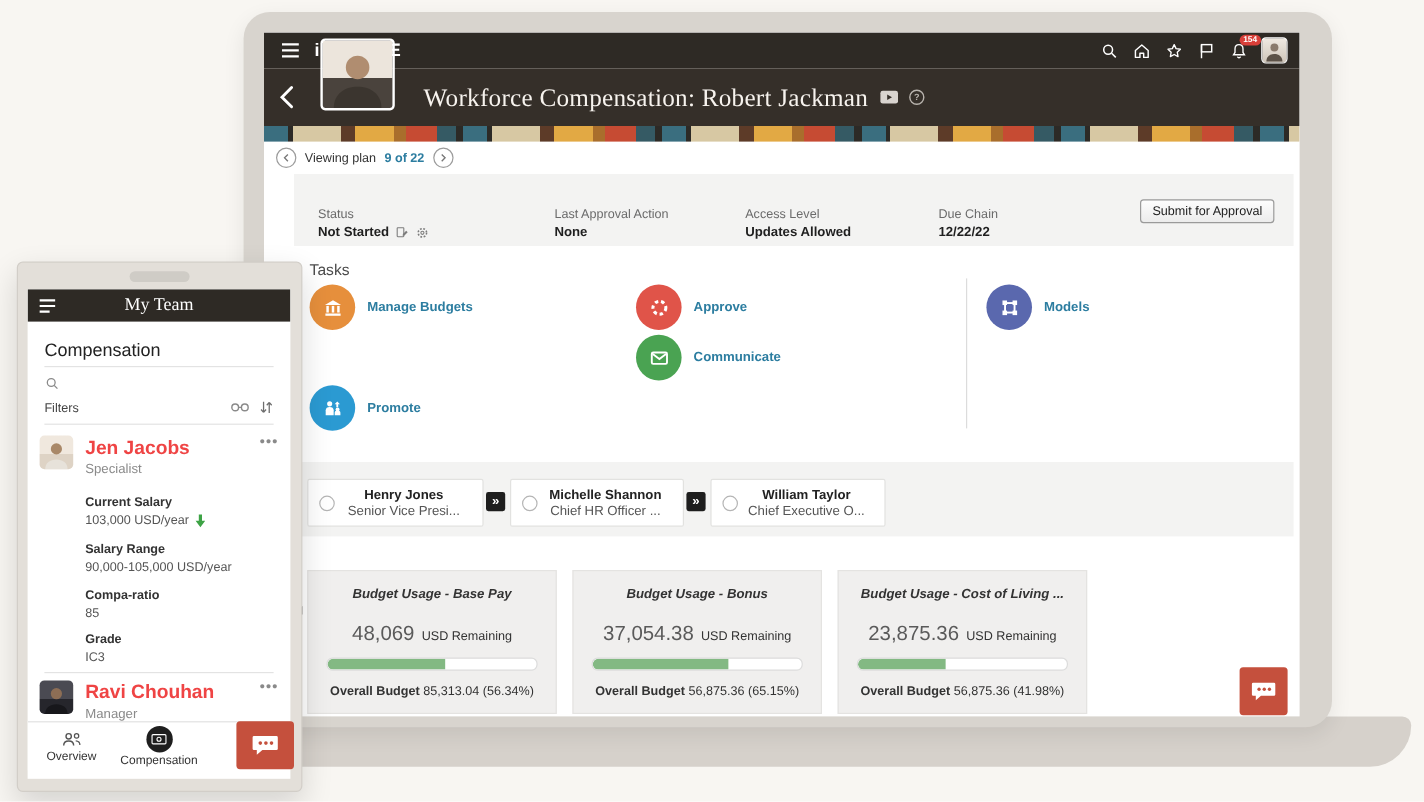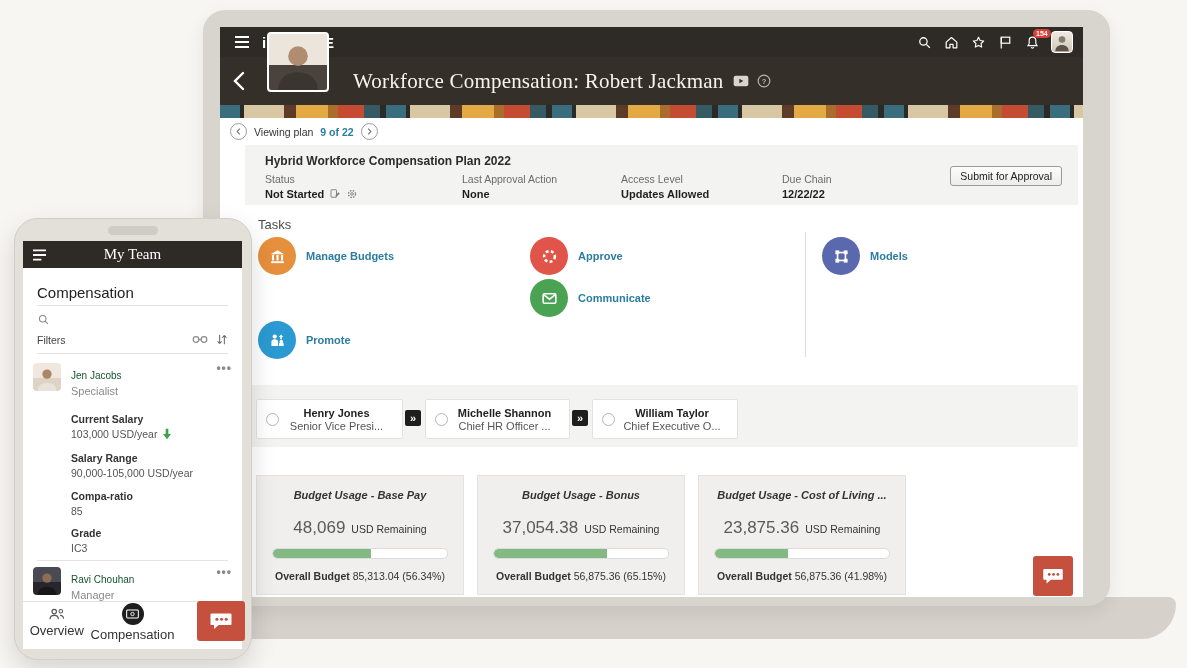--- a/index.html
+++ b/index.html
@@ -87,40 +87,40 @@
   .sum-foot{text-align:center;font-size:10.5px;color:#333;margin-top:11px;}
   .sum-foot b{font-weight:bold;}
 
   
   .fab{background:#c5503d;border-radius:3px;display:flex;align-items:center;justify-content:center;z-index:30;}
   .fab-screen{left:813px;top:529px;width:40px;height:40px;position:absolute;}
   .fab-phone{left:197px;top:601px;width:48px;height:40px;position:absolute;}
 
   
   .phone-frame{left:14px;top:218px;width:236px;height:440px;background:#e3dfd9;border:1px solid #d2cec8;
-               border-radius:24px;box-shadow:0 10px 26px rgba(0,0,0,.14);z-index:20;}
+               border-radius:5px;box-shadow:0 10px 26px rgba(0,0,0,.14);z-index:20;}
   .phone-speaker{position:absolute;left:93px;top:7px;width:50px;height:9px;border-radius:5px;background:#cfccc6;}
   .phone-screen{position:absolute;left:8px;top:22px;width:219px;height:408px;background:#fff;overflow:hidden;}
   .ph-header{position:absolute;left:0;top:0;width:219px;height:27px;background:#2e2a25;display:flex;align-items:center;}
   .ph-title{position:absolute;left:0;width:219px;text-align:center;color:#fff;
             font-family:"Liberation Serif","DejaVu Serif",serif;font-size:15px;}
   .ph-h1{position:absolute;left:14px;top:43px;font-size:15px;color:#222;}
   .ph-div{position:absolute;left:14px;width:191px;height:1px;background:#e3e3e3;}
   .ph-filters{position:absolute;left:14px;top:92px;width:191px;display:flex;align-items:center;font-size:10.5px;color:#444;}
   .ph-ficons{margin-left:auto;display:flex;gap:8px;align-items:center;}
-  .emp-name{font-size:10px;font-weight:normal;color:#14532d;}
+  .emp-name{font-size:16px;font-weight:bold;color:#ef4444;}
   .emp-role{font-size:11px;color:#8a8a8a;margin-top:2px;}
   .emp-avatar{position:absolute;left:10px;width:28px;height:28px;border-radius:4px;overflow:hidden;}
   .dots{position:absolute;right:10px;color:#8a8a8a;font-size:12px;font-weight:bold;letter-spacing:1px;}
   .ph-lab{position:absolute;left:48px;font-size:10.5px;font-weight:bold;color:#333;}
   .ph-val{position:absolute;left:48px;font-size:10.5px;color:#555;display:flex;align-items:center;gap:5px;}
   .ph-nav{position:absolute;left:0;top:360px;width:219px;height:40px;border-top:1px solid #e2e2e2;background:#fff;
           display:flex;}
   .nav-item{flex:1;display:flex;flex-direction:column;align-items:center;justify-content:center;gap:2px;}
-  .nav-label{font-size:13px;color:#333;}
+  .nav-label{font-size:10px;color:#333;}
   .comp-circle{width:22px;height:22px;border-radius:50%;background:#1e1e1e;display:flex;align-items:center;justify-content:center;}
 </style>
 </head>
 <body>
 
 <div class="abs laptop-base"></div>
 <div class="abs laptop-frame"></div>
 
 <div class="abs screen">
 
@@ -203,21 +203,20 @@
     <span>Viewing plan</span>
     <span class="teal">9 of 22</span>
     <span class="circle-btn">
       <svg width="7" height="7" viewBox="0 0 10 10">
           <path d="M3 1l4 4-4 4" fill="none" stroke="#777" stroke-width="1.6"></path>
         </svg>
     </span>
   </div>
 
   <div class="abs plan-panel">
-    <div class="plan-title">Hybrid Workforce Compensation Plan 2022</div>
 
     <div class="pfield" style="left:20px">
       <div class="lab">Status</div>
       <div class="val">
           <span>Not Started</span>
         <svg width="12" height="12" viewBox="0 0 24 24">
           <rect x="4" y="3.5" width="11" height="15" rx="1" fill="none" stroke="#7c7c7c" stroke-width="1.8"></rect>
           <path d="M13.5 14l5.5-5.5 2.5 2.5L16 16.5l-3 .5z" fill="#7c7c7c"></path>
         </svg>
         <svg width="12" height="12" viewBox="0 0 24 24">

